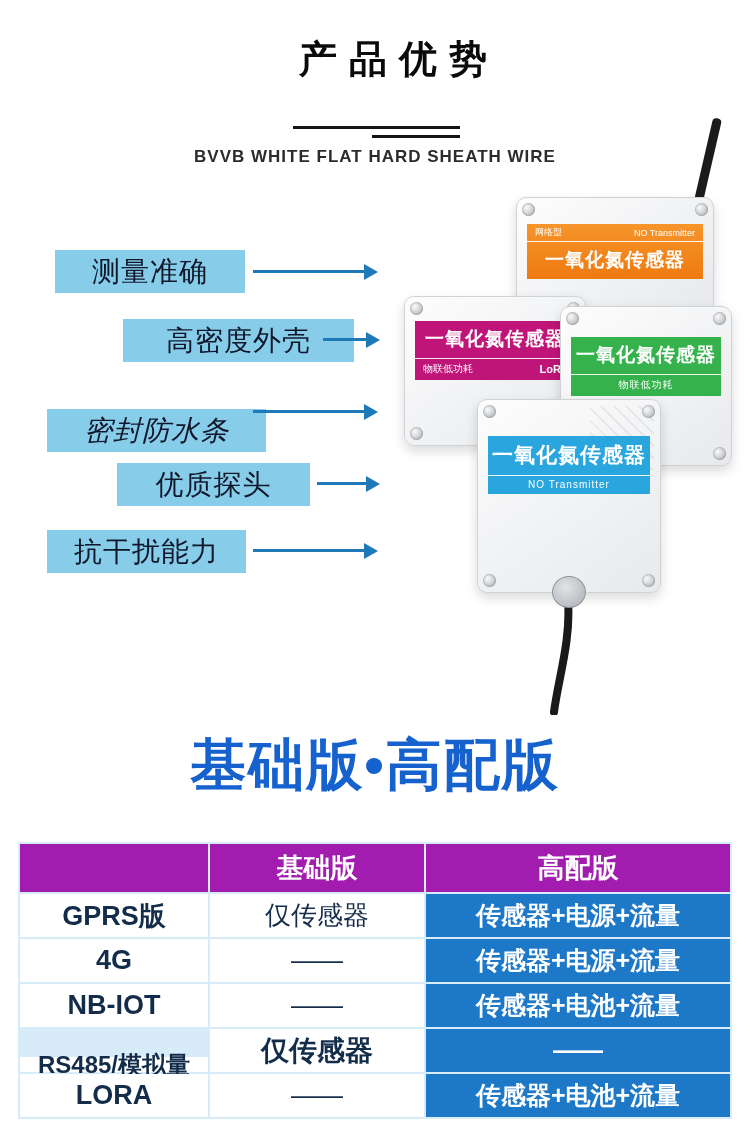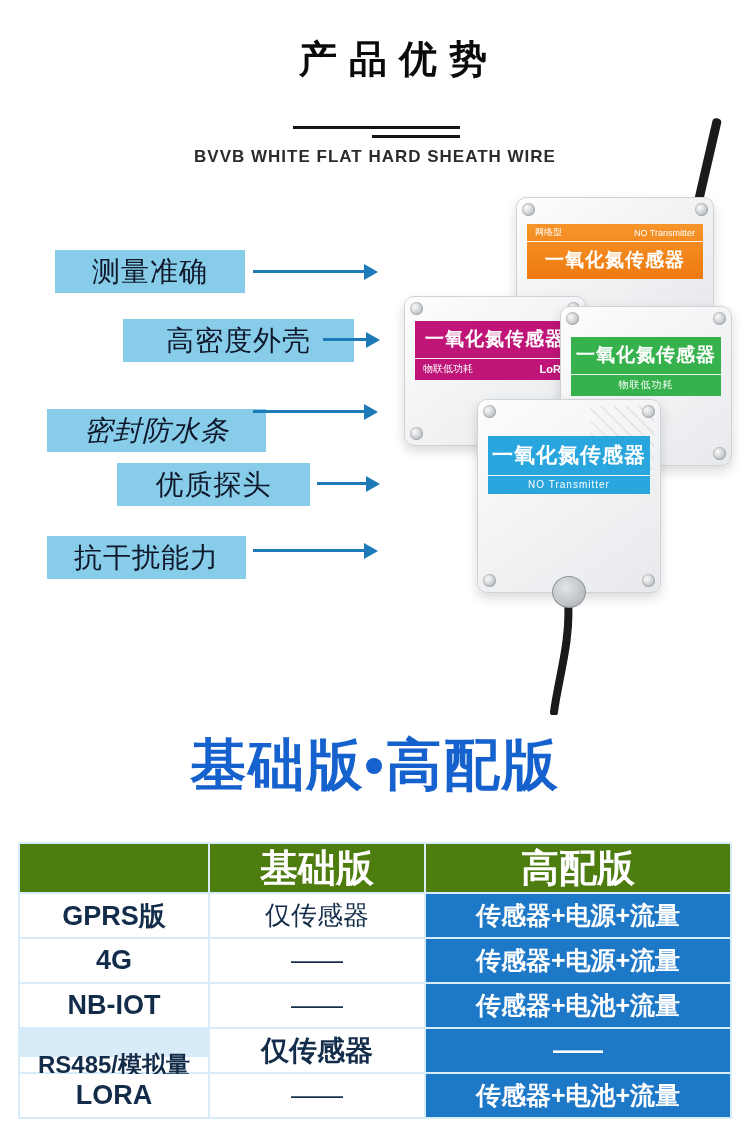--- a/index.html
+++ b/index.html
@@ -15,21 +15,21 @@
   .subtitle{position:absolute;top:147px;left:0;width:100%;text-align:center;
             font-size:17px;font-weight:bold;color:#2b2b2b;letter-spacing:1px;}
 
   
   .pill{position:absolute;display:flex;align-items:center;justify-content:center;
         background:#87cde9;color:#0f172a;font-size:28px;font-weight:500;letter-spacing:1px;z-index:5;}
   .pill-1{left:55px;top:250px;width:190px;height:43px;}
   .pill-2{left:123px;top:319px;width:231px;height:43px;}
   .pill-3{left:47px;top:409px;width:219px;height:43px;font-style:italic;}
   .pill-4{left:117px;top:463px;width:193px;height:43px;}
-  .pill-5{left:47px;top:530px;width:199px;height:43px;margin-top:6px;}
+  .pill-5{left:47px;top:530px;width:199px;height:43px;}
   .arrow{position:absolute;height:3px;background:#1d79b8;z-index:5;}
   .arrow::after{content:"";position:absolute;right:-13px;top:-6.5px;
                 border-left:14px solid #1d79b8;border-top:8px solid transparent;border-bottom:8px solid transparent;}
   .arrow-1{left:253px;top:270px;width:112px;}
   .arrow-2{left:323px;top:338px;width:44px;}
   .arrow-3{left:253px;top:410px;width:112px;}
   .arrow-4{left:317px;top:482px;width:50px;}
   .arrow-5{left:253px;top:549px;width:112px;}
 
   
@@ -66,21 +66,21 @@
 
   
   .compare-title{position:absolute;top:728px;left:0;width:100%;text-align:center;
                  font-size:56px;font-weight:bold;color:#1561cd;letter-spacing:2px;}
   .spec-table{position:absolute;left:18px;top:842px;width:714px;box-sizing:border-box;
               display:grid;grid-template-columns:188px 214px 304px;
               grid-template-rows:48px 43px 43px 43px 43px 43px;
               gap:2px;padding:2px;background:#d7ebf8;}
   .cell{display:flex;align-items:center;justify-content:center;background:#ffffff;
         color:#132c4a;font-size:26px;font-weight:500;}
-  .cell.head{background:#4d7c0f;color:#ffffff;font-size:38px;font-weight:bold;}
+  .cell.head{background:#a21caf;color:#ffffff;font-size:27px;font-weight:bold;}
   .cell.hl{background:#1e78c8;color:#ffffff;font-size:25px;font-weight:bold;}
   .cell.label{font-weight:bold;font-size:27px;}
   .cell.label.small{font-size:24px;margin-top:28px;}
   .cell.bigcell{font-weight:bold;font-size:28px;}
 </style>
 </head>
 <body>
 
 <div class="page">
 

